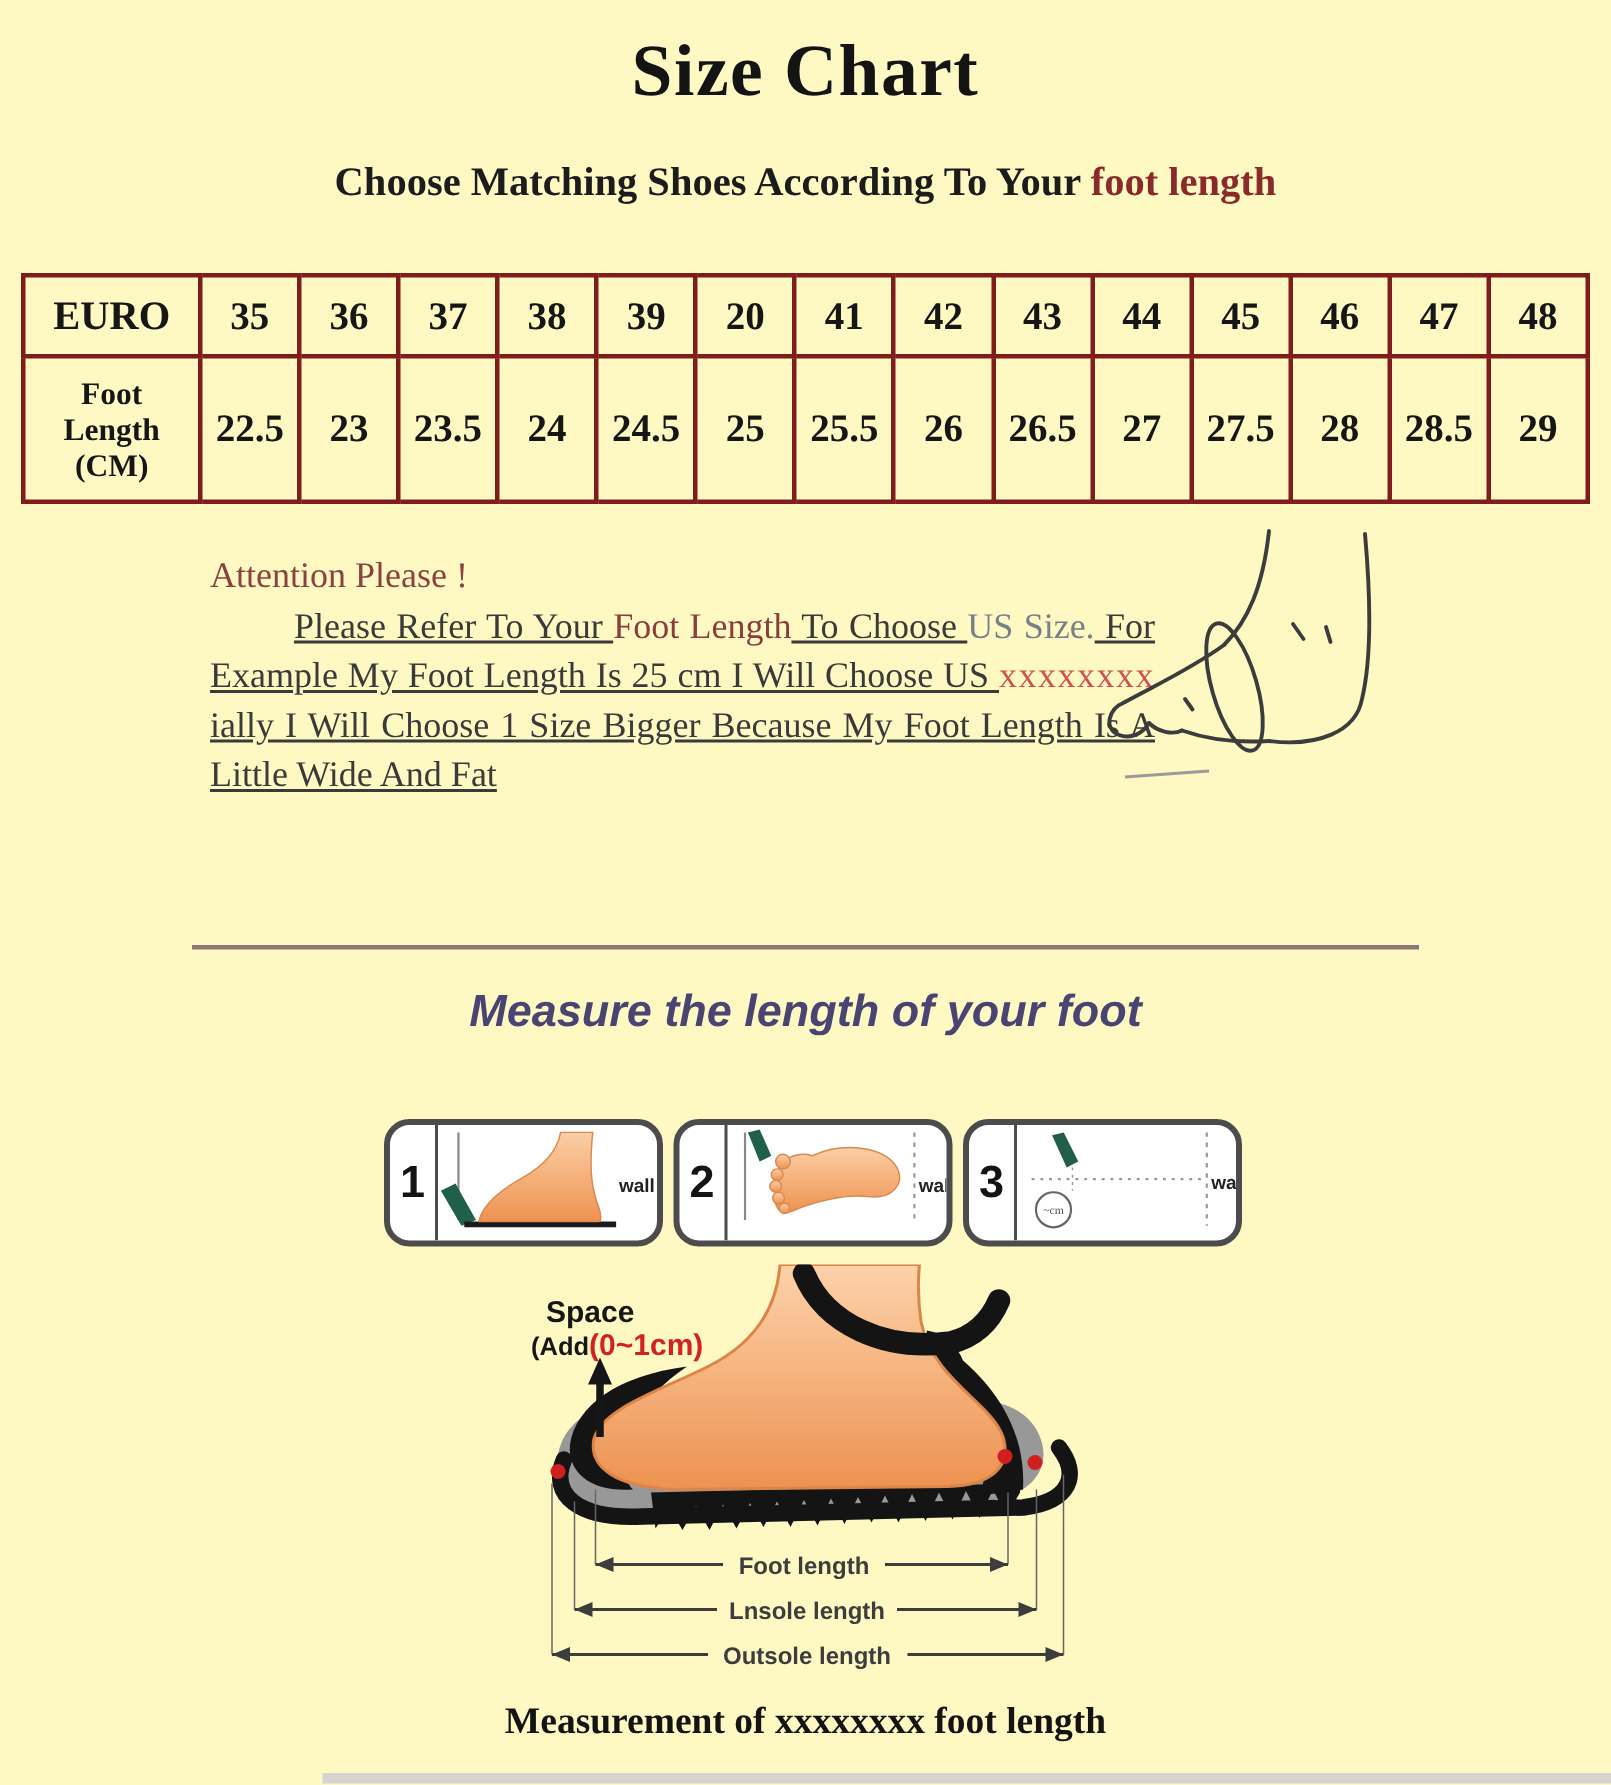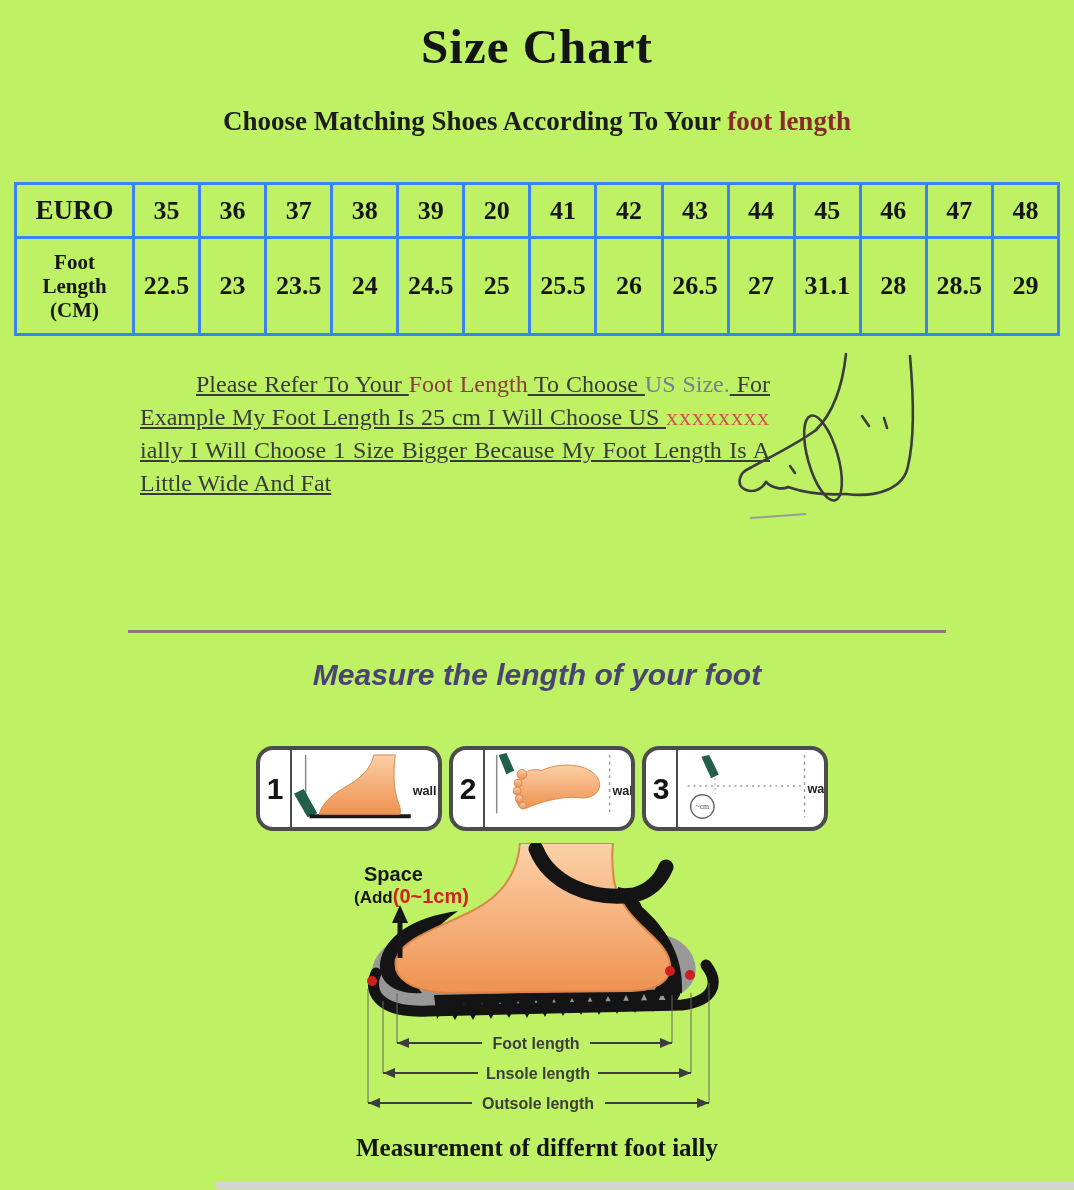--- a/index.html
+++ b/index.html
@@ -1,31 +1,31 @@
 <!DOCTYPE html>
 <html><head>
 <meta charset="utf-8">
 <style>
   html,body { margin:0; padding:0; background:#ffffff; }
   .canvas {
-    position:relative; width:1074px; height:1190px; background:#bef264;
+    position:relative; width:1074px; height:1190px; background:#fef9c3;
     font-family:"Liberation Serif", serif; overflow:hidden;
   }
 
   
   .title { position:absolute; top:18px; left:0; width:100%; text-align:center;
     font-size:49px; font-weight:bold; color:#141414; letter-spacing:1px; }
   .subtitle { position:absolute; top:106px; left:0; width:100%; text-align:center;
     font-size:27px; font-weight:bold; color:#1c1c1c; }
   .subtitle .hl { color:#8a2b2b; }
 
   
   .size-table { position:absolute; top:182px; left:14px; width:1046px;
     border-collapse:collapse; table-layout:fixed; }
-  .size-table th, .size-table td { border:3px solid #3b82f6; text-align:center;
+  .size-table th, .size-table td { border:3px solid #7f1d1d; text-align:center;
     font-weight:bold; color:#161616; padding:0; }
   .size-table tr.r1 { height:54px; }
   .size-table tr.r2 { height:97px; }
   .size-table .corner { font-size:27px; }
   .size-table .flh { font-size:21px; line-height:1.15; white-space:pre-line; }
   .size-table td { font-size:26px;text-align:center; }
 
   
   .attention { position:absolute; top:368px; left:140px; width:630px;
     font-size:24px; line-height:33px; }
@@ -105,29 +105,30 @@
     <td>22.5</td>
           <td>23</td>
           <td>23.5</td>
           <td>24</td>
           <td>24.5</td>
           <td>25</td>
           <td>25.5</td>
           <td>26</td>
           <td>26.5</td>
           <td>27</td>
-          <td>31.1</td>
+          <td>27.5</td>
           <td>28</td>
           <td>28.5</td>
           <td>29</td>
         </tr>
   </tbody>
     </table>
 
   <div class="attention">
+    <p class="attention-heading">Attention Please !</p>
     <p class="attention-paragraph"><span class="seg-dark">Please Refer To Your </span><span class="seg-maroon">Foot Length</span><span class="seg-dark"> To Choose </span><span class="seg-muted">US Size.</span><span class="seg-dark"> For Example My Foot Length Is 25 cm I Will Choose US </span><span class="seg-redx">xxxxxxxx</span><span class="seg-dark"> ially I Will Choose 1 Size Bigger Because My Foot Length Is A Little Wide And Fat</span></p>
   </div>
 
   <svg class="foot-sketch" width="218" height="196" viewBox="0 0 218 196">
     <g fill="none" stroke="#3c3c3c" stroke-width="2.6" stroke-linecap="round">
       <path d="M118,8 C114,45 104,68 88,84"></path>
       <path d="M182,10 C186,55 186,95 180,120 C176,142 150,152 118,148"></path>
       <path d="M88,84 C66,100 40,112 22,122"></path>
       <path d="M22,122 C10,127 8,140 18,144 C26,147 34,143 38,136"></path>
       <path d="M38,136 C44,142 54,144 60,141"></path>
@@ -254,17 +255,17 @@
       <polygon points="33,230 45,225 45,235"></polygon>
         <polygon points="341,230 329,225 329,235"></polygon>
       <polygon points="18,260 30,255 30,265"></polygon>
         <polygon points="359,260 347,255 347,265"></polygon>
     </g>
     <text x="186" y="206" text-anchor="middle" class="meas-text">Foot length</text>
     <text x="188" y="236" text-anchor="middle" class="meas-text">Lnsole length</text>
     <text x="188" y="266" text-anchor="middle" class="meas-text">Outsole length</text>
   </svg>
 
-  <div class="caption">Measurement of differnt foot ially</div>
+  <div class="caption">Measurement of xxxxxxxx foot length</div>
 
   <div class="bottom-strip"></div>
 
 </div>
 
 </body></html>

